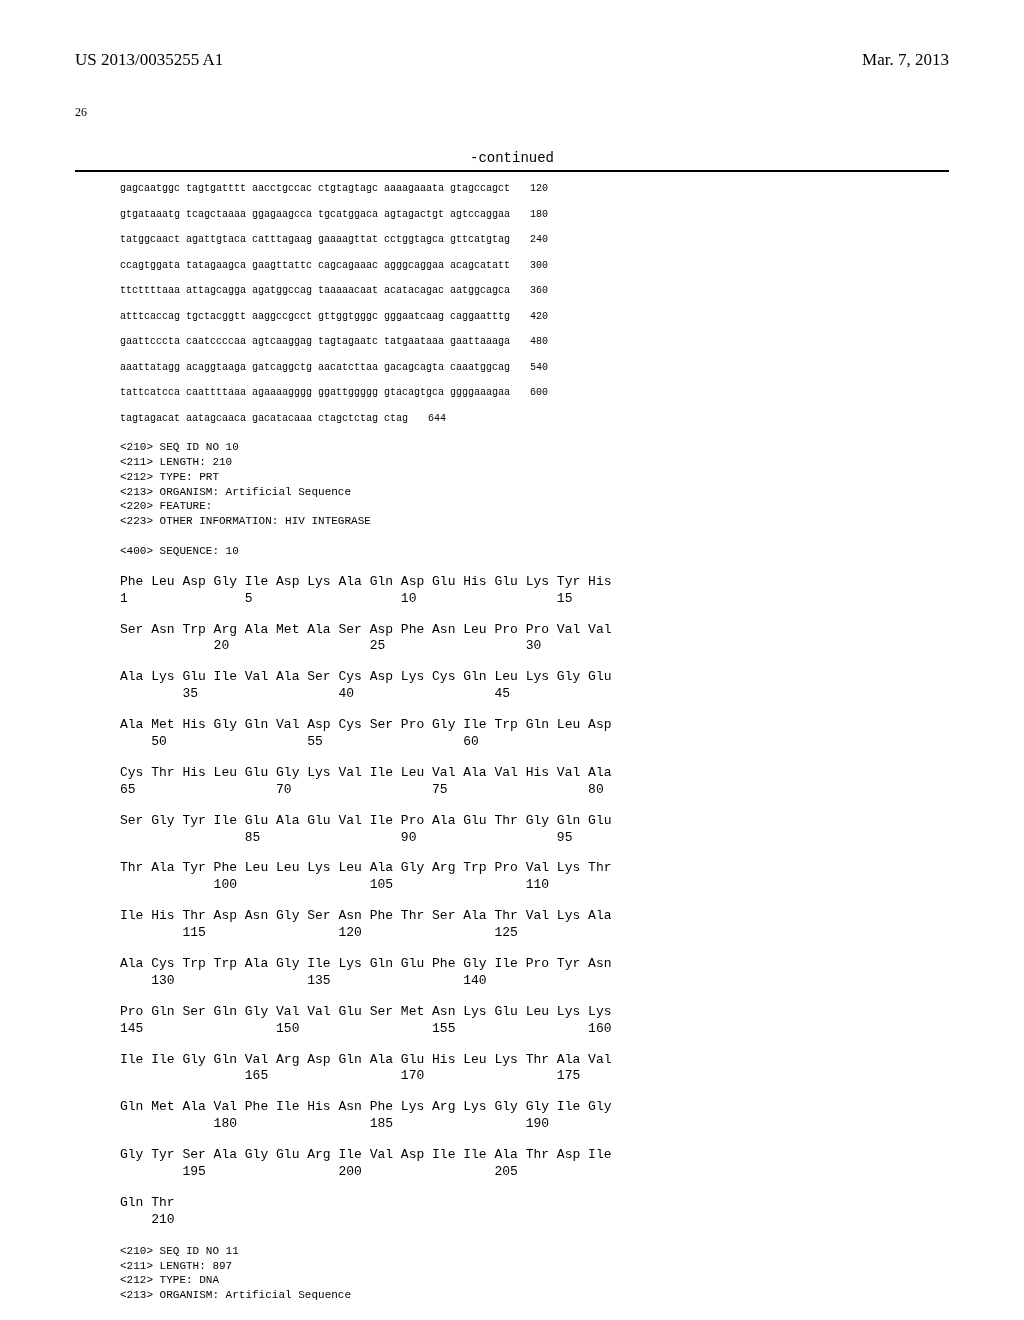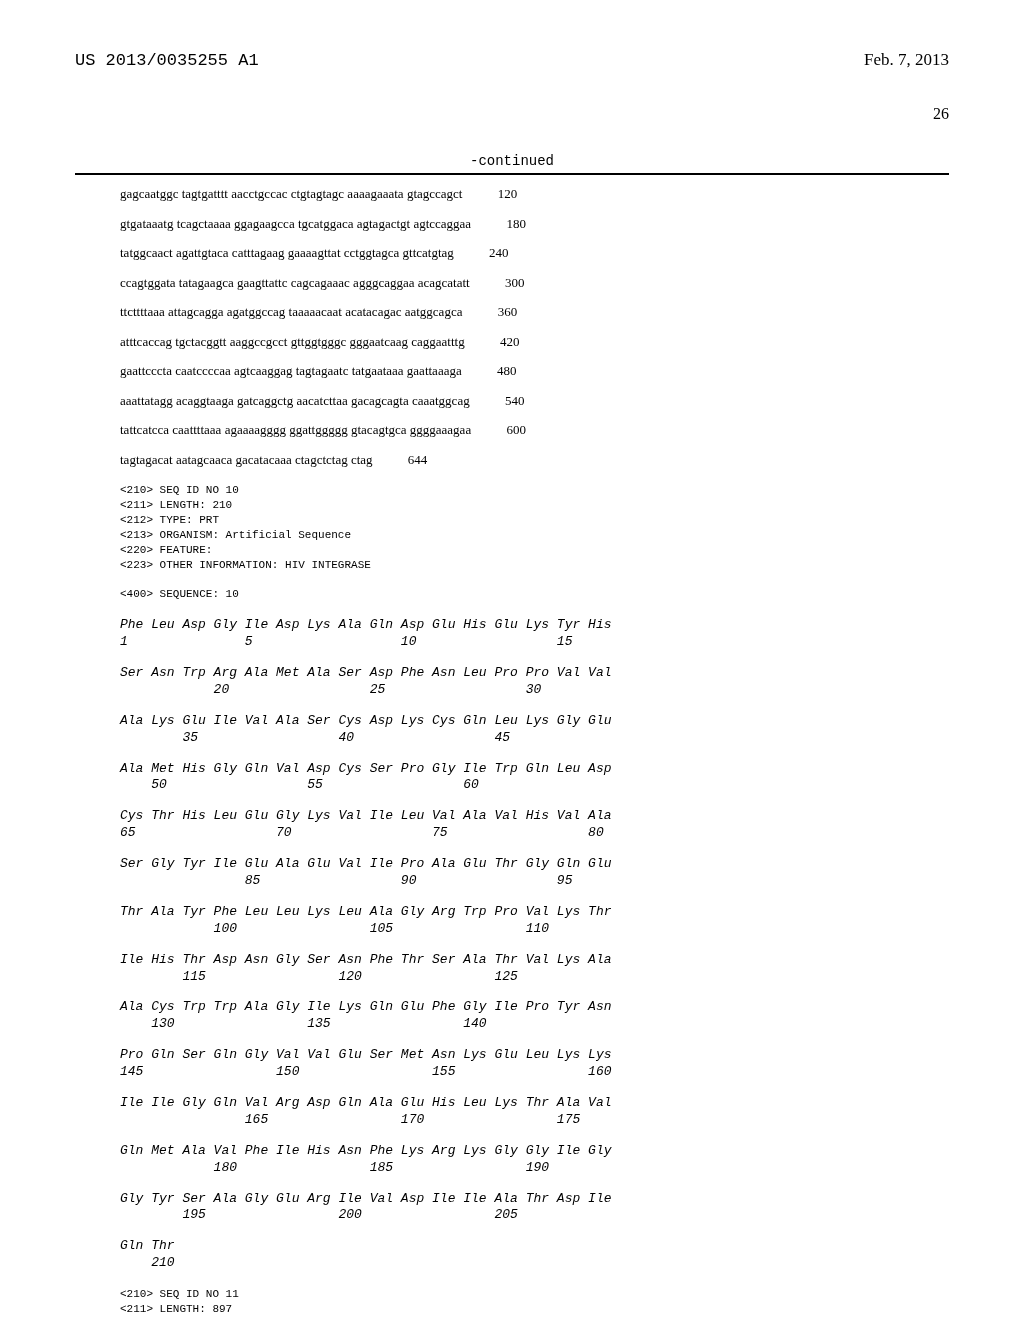--- a/index.html
+++ b/index.html
@@ -11,79 +11,78 @@
     position: relative;
     padding: 50px 75px 30px 75px;
   }
   .header {
     display: flex;
     justify-content: space-between;
     align-items: baseline;
     margin-bottom: 35px;
     font-size: 17px;
   }
-  .pub-number { font-family: Liberation Mono, monospace; }
+  .pub-number { font-family: Liberation Serif, serif; }
   .pub-date { font-family: "Times New Roman", serif; }
   .page-number {
-    text-align: right;
-    font-size: 16px;
+    text-align: left;
+    font-size: 12px;
     margin-bottom: 30px;
   }
   .continued {
     text-align: center;
     font-family: Liberation Mono, monospace;
     font-size: 14px;
     margin-bottom: 4px;
   }
   .hr-heavy {
     border: none;
     border-top: 2.5px solid #000;
     margin: 0 0 10px 0;
   }
   .seq-block {
-    font-family: Liberation Serif, serif;
-    font-size: 13px;
+    font-family: Liberation Mono, monospace;
+    font-size: 10px;
     line-height: 1.35;
     white-space: pre;
     margin-left: 45px;
   }
   .seq-line {
     display: flex;
     justify-content: flex-start;
     margin-bottom: 12px;
   }
   .seq-text { flex: 0 0 auto; }
   .seq-num {
     min-width: 50px;
-    text-align: center;
+    text-align: left;
     margin-left: 20px;
   }
   .meta-block {
     font-family: "Courier New", Courier, monospace;
     font-size: 11px;
     line-height: 1.35;
     white-space: pre;
     margin: 15px 0 15px 45px;
   }
   .protein-block {
     font-family: "Courier New", Courier, monospace;
     font-size: 13px;
     line-height: 1.3;
     white-space: pre;
     margin-left: 45px;
-    font-style: italic;
   }
   .protein-row { margin-bottom: 14px; }
 </style>
 </head>
 <body>
 
 <div class="header">
   <span class="pub-number">US 2013/0035255 A1</span>
-  <span class="pub-date">Feb. 7, 2013</span>
+  <span class="pub-date">Mar. 7, 2013</span>
 </div>
 
 <div class="page-number">26</div>
 
 <div class="continued">-continued</div>
 <hr class="hr-heavy">
 
 <div class="seq-block" id="dna-block"><div class="seq-line"><span class="seq-text">gagcaatggc tagtgatttt aacctgccac ctgtagtagc aaaagaaata gtagccagct</span><span class="seq-num">120</span></div><div class="seq-line"><span class="seq-text">gtgataaatg tcagctaaaa ggagaagcca tgcatggaca agtagactgt agtccaggaa</span><span class="seq-num">180</span></div><div class="seq-line"><span class="seq-text">tatggcaact agattgtaca catttagaag gaaaagttat cctggtagca gttcatgtag</span><span class="seq-num">240</span></div><div class="seq-line"><span class="seq-text">ccagtggata tatagaagca gaagttattc cagcagaaac agggcaggaa acagcatatt</span><span class="seq-num">300</span></div><div class="seq-line"><span class="seq-text">ttcttttaaa attagcagga agatggccag taaaaacaat acatacagac aatggcagca</span><span class="seq-num">360</span></div><div class="seq-line"><span class="seq-text">atttcaccag tgctacggtt aaggccgcct gttggtgggc gggaatcaag caggaatttg</span><span class="seq-num">420</span></div><div class="seq-line"><span class="seq-text">gaattcccta caatccccaa agtcaaggag tagtagaatc tatgaataaa gaattaaaga</span><span class="seq-num">480</span></div><div class="seq-line"><span class="seq-text">aaattatagg acaggtaaga gatcaggctg aacatcttaa gacagcagta caaatggcag</span><span class="seq-num">540</span></div><div class="seq-line"><span class="seq-text">tattcatcca caattttaaa agaaaagggg ggattggggg gtacagtgca ggggaaagaa</span><span class="seq-num">600</span></div><div class="seq-line"><span class="seq-text">tagtagacat aatagcaaca gacatacaaa ctagctctag ctag</span><span class="seq-num">644</span></div></div>
 
 <div class="meta-block" id="seq10-meta">&lt;210&gt; SEQ ID NO 10

